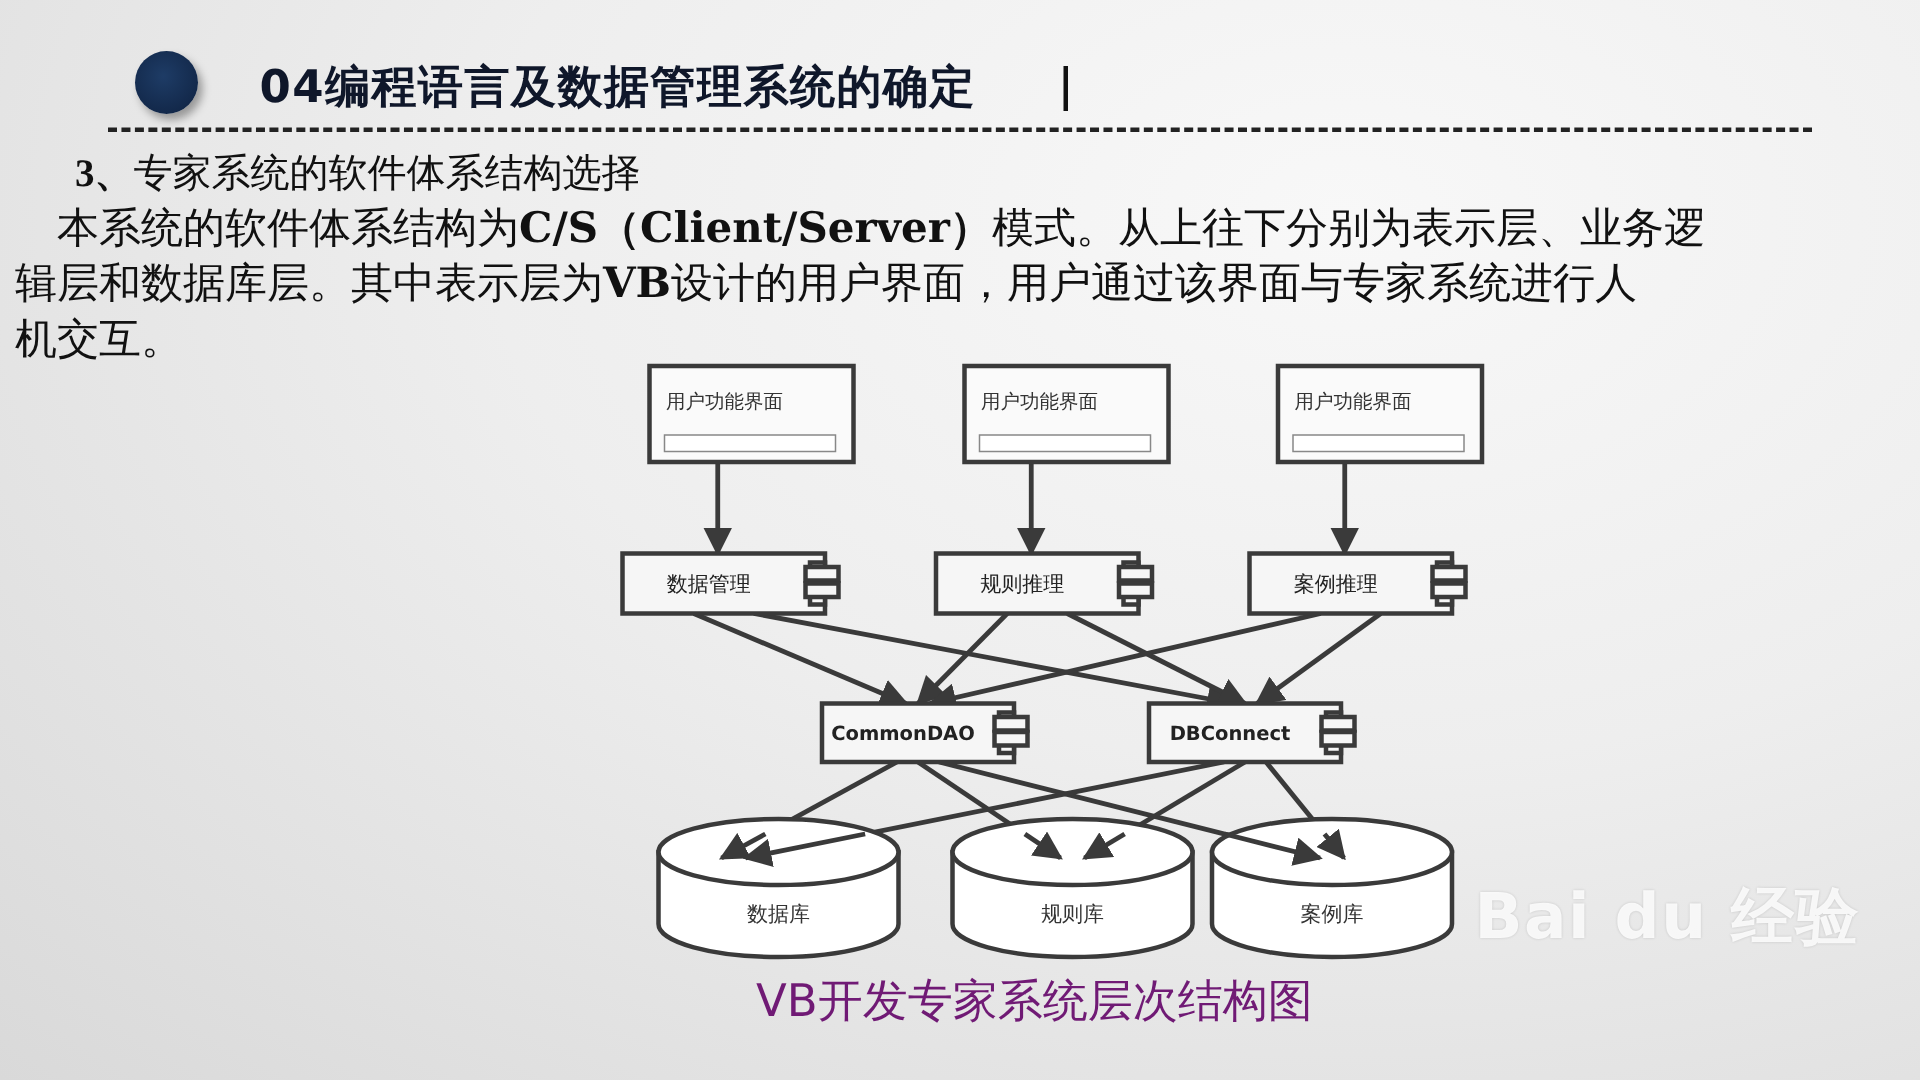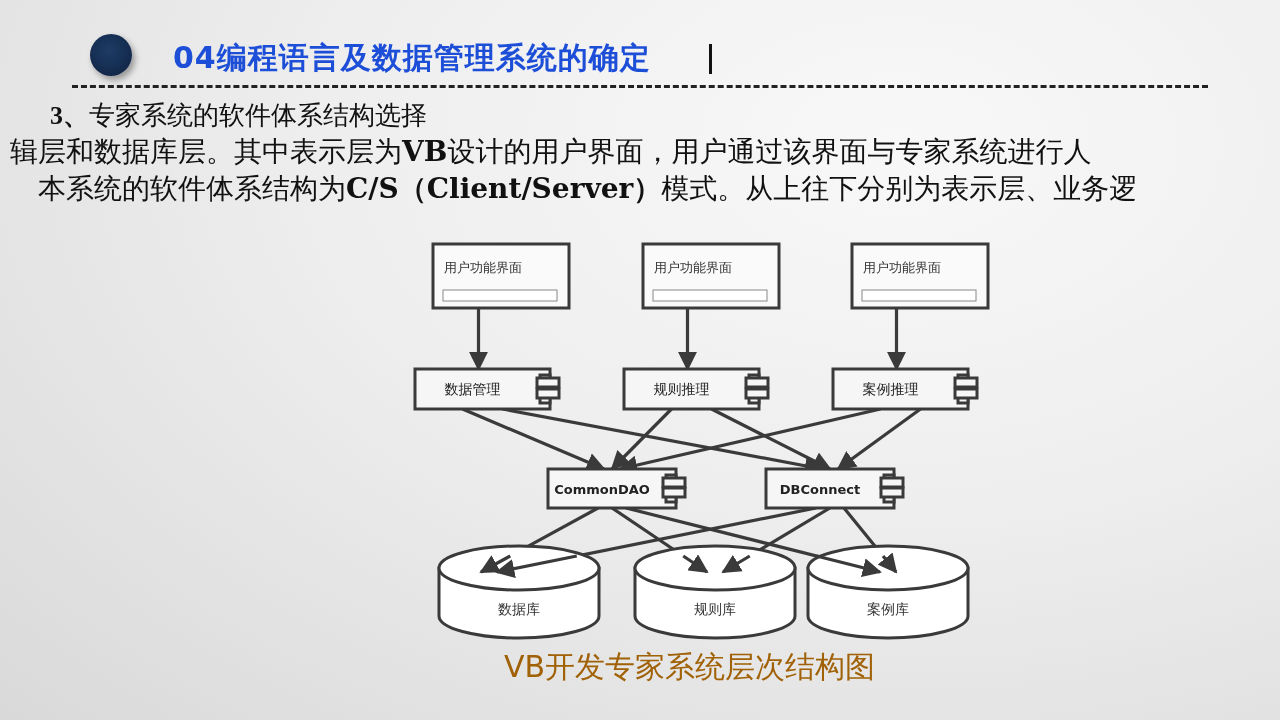--- a/index.html
+++ b/index.html
@@ -9,55 +9,56 @@
     font-family: "DejaVu Serif", "Liberation Serif", serif;
     color:#111;
   }
   .bullet {
     position:absolute; left:90px; top:34px; width:42px; height:42px; border-radius:50%;
     background: radial-gradient(circle at 45% 40%, #1e3c66 0%, #13294b 70%, #0c1d38 100%);
     box-shadow: 3px 4px 6px rgba(0,0,0,0.35);
   }
   .title {
     position:absolute; left:173px; top:38px; font-size:30px; font-weight:bold;
-    color:#1d4ed8; font-family:"DejaVu Sans", sans-serif; letter-spacing:1px;
+    color:#0f172a; font-family:"DejaVu Sans", sans-serif; letter-spacing:1px;
   }
   .title-cursor { position:absolute; left:709px; top:44px; width:3px; height:30px; background:#111; }
   .dash-line { position:absolute; left:72px; top:85px; width:1136px; border-top:3px dashed #222; }
   .subhead { position:absolute; left:50px; top:98px; font-size:26px; font-weight:normal;font-family:Liberation Serif, serif; }
   .subhead .num { font-weight:bold; }
   .para {
     position:absolute; left:10px; top:133px; width:1250px; font-size:28px; line-height:37px;
   }
   .para p { margin:0; white-space:nowrap; }
   .para .b { font-weight:bold; }
   svg.diagram { position:absolute; left:0; top:0; }
   .caption {
     position:absolute; left:504px; top:647px; font-size:30px;
-    font-family:"DejaVu Sans", sans-serif; color:#a16207;
+    font-family:"DejaVu Sans", sans-serif; color:#701a75;
   }
   .watermark { position:absolute; left:983px; top:583px; color:rgba(255,255,255,0.85); font-family:"DejaVu Sans", sans-serif; }
   .wm-logo { font-size:42px; font-weight:bold; letter-spacing:1px; text-shadow:0 0 2px rgba(0,0,0,0.15); }
   .wm-url { font-size:26px; margin-top:-4px; text-shadow:0 0 2px rgba(0,0,0,0.15); }
 </style>
 </head>
 <body>
 
 <div class="bullet"></div>
 <div class="title">04编程语言及数据管理系统的确定</div>
 <div class="title-cursor"></div>
 <div class="dash-line"></div>
 
 <div class="subhead">
   <span class="num">3、</span><span>专家系统的软件体系结构选择</span>
 </div>
 
 <div class="para">
+  <p><span>　本系统的软件体系结构为</span><span class="b">C/S（Client/Server）</span><span>模式。从上往下分别为表示层、业务逻</span></p>
   <p><span>辑层和数据库层。其中表示层为</span><span class="b">VB</span><span>设计的用户界面，用户通过该界面与专家系统进行人</span></p>
-  <p><span>　本系统的软件体系结构为</span><span class="b">C/S（Client/Server）</span><span>模式。从上往下分别为表示层、业务逻</span></p>
+  <p>机交互。</p>
 </div>
 
 <svg class="diagram" width="1280" height="720">
   <defs>
     <marker id="arrow" viewBox="0 0 10 10" refX="9" refY="5" markerWidth="6" markerHeight="6" orient="auto-start-reverse">
       <path d="M0,0 L10,5 L0,10 z" fill="#3a3a3a"></path>
     </marker>
   </defs>
   <g id="edges">
       <line x1="478.5" y1="308" x2="478.5" y2="369" stroke="#3a3a3a" stroke-width="3.2" marker-end="url(#arrow)"></line>
@@ -160,13 +161,14 @@
       <line x1="816.5" y1="556" x2="880" y2="572" stroke="#3a3a3a" stroke-width="3.2" marker-end="url(#arrow)"></line>
       <line x1="576.75" y1="556" x2="497" y2="572" stroke="#3a3a3a" stroke-width="3.2" marker-end="url(#arrow)"></line>
       <line x1="749.75" y1="556" x2="723" y2="572" stroke="#3a3a3a" stroke-width="3.2" marker-end="url(#arrow)"></line>
       <line x1="883" y1="556" x2="896" y2="572" stroke="#3a3a3a" stroke-width="3.2" marker-end="url(#arrow)"></line>
     </g>
   </svg>
 
 <div class="caption">VB开发专家系统层次结构图</div>
 
 <div class="watermark">
+  <div class="wm-logo">Bai du 经验</div>
 </div>
 
 </body></html>

